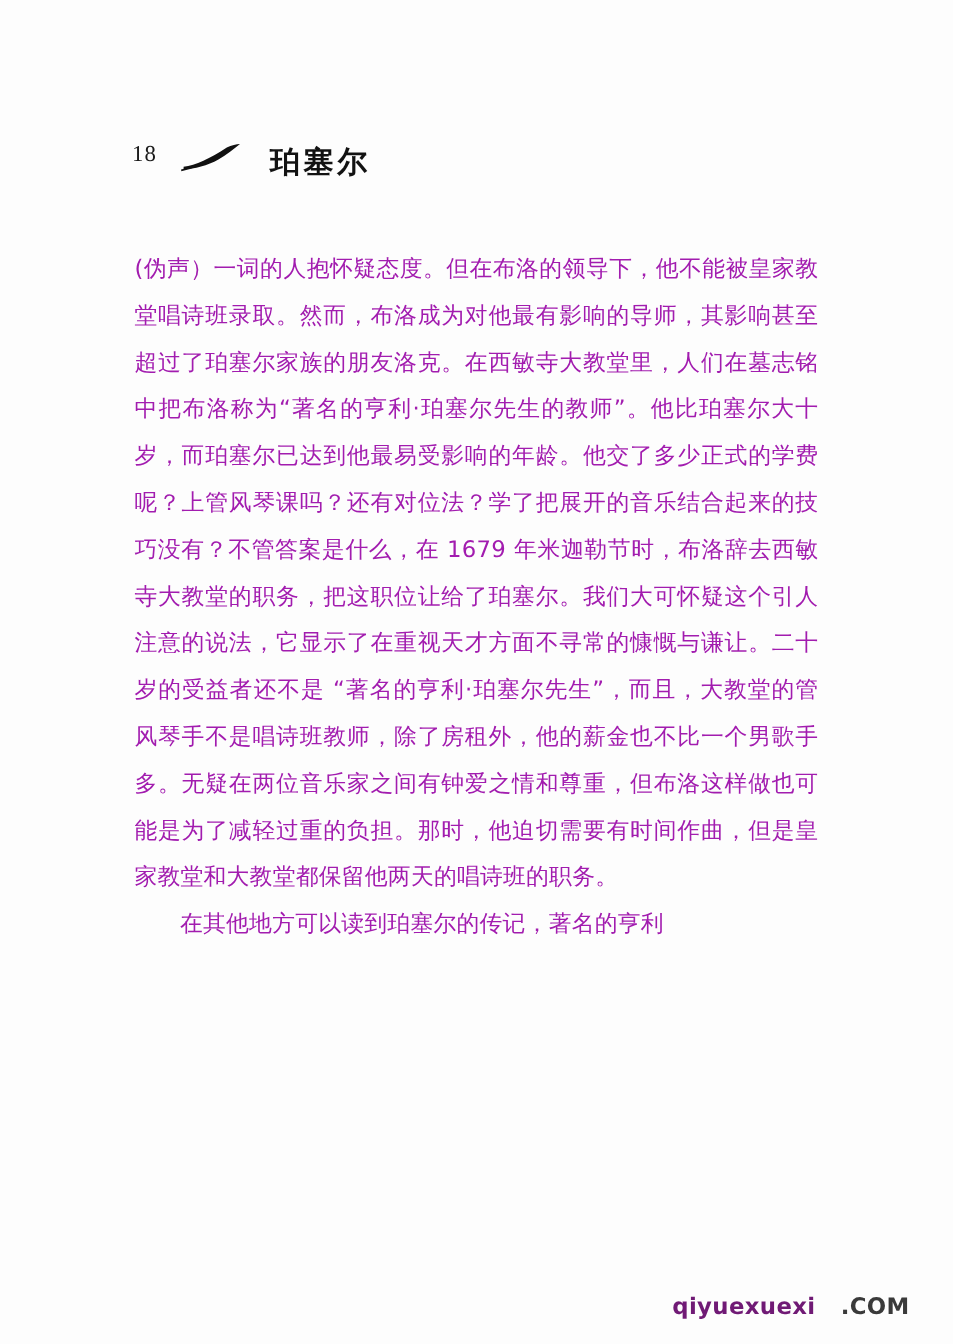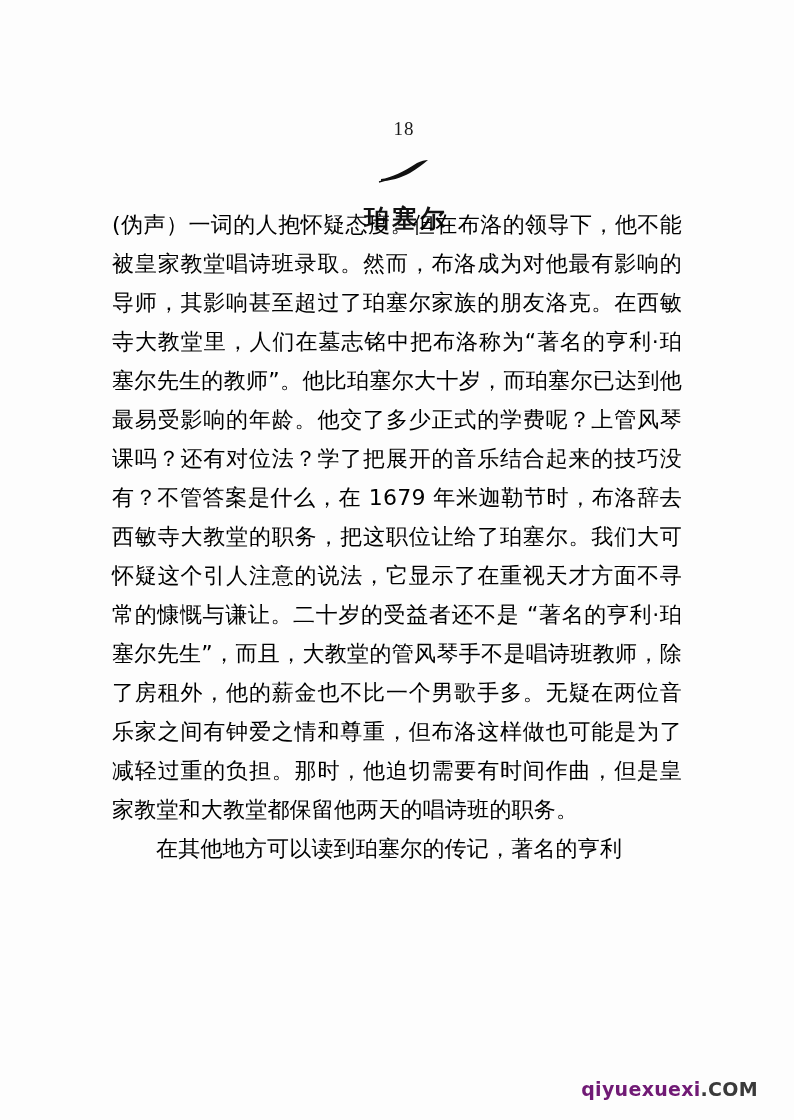--- a/index.html
+++ b/index.html
@@ -15,28 +15,27 @@
     overflow: hidden;
   }
   .page {
     position: absolute;
     inset: 0;
     background: #fdfdfd;
   }
   
   .header {
     position: absolute;
-    left: 124px;
+    left: 110px;
     top: 118px;
     width: 560px;
     height: 40px;
     display: flex;
-    align-items: center;
+    align-items: flex-start;
     gap: 18px;
-    flex-direction: column;
   }
   .folio {
     font-family: "Liberation Serif", serif;
     font-size: 19px;
     color: #1a1a1a;
     letter-spacing: 1px;
   }
   .header-ornament {
     width: 54px;
     height: 26px;
@@ -52,23 +51,23 @@
     color: #121212;
     margin-left: 4px;
   }
   
   .body-text {
     position: absolute;
     left: 112px;
     top: 205px;
     width: 570px;
     font-family: "DejaVu Sans", sans-serif;
-    font-size: 22px;
+    font-size: 19px;
     line-height: 39px;
-    color: #000000;
+    color: #a21caf;
     text-align: justify;
     text-justify: inter-ideograph;
     letter-spacing: 0.2px;
   }
   .body-text p {
     margin: 0;
   }
   .body-text p.indent {
     text-indent: 2em;
   }
@@ -77,21 +76,21 @@
     position: absolute;
     right: 36px;
     bottom: 20px;
     font-family: "DejaVu Sans", sans-serif;
     font-size: 19px;
     font-weight: bold;
     letter-spacing: 0.3px;
     white-space: nowrap;
   }
   .wm-red { color: #701a75; }
-  .wm-dark { color: #3a3a3a; }
+  .wm-dark { color: #3a3a3a; margin-left: 21px; }
 </style>
 </head>
 <body>
 
 <div class="page">
 
   <div class="header">
     <span class="folio">18</span>
     <span class="header-ornament">
       <svg width="54" height="26" viewBox="0 0 54 26">

